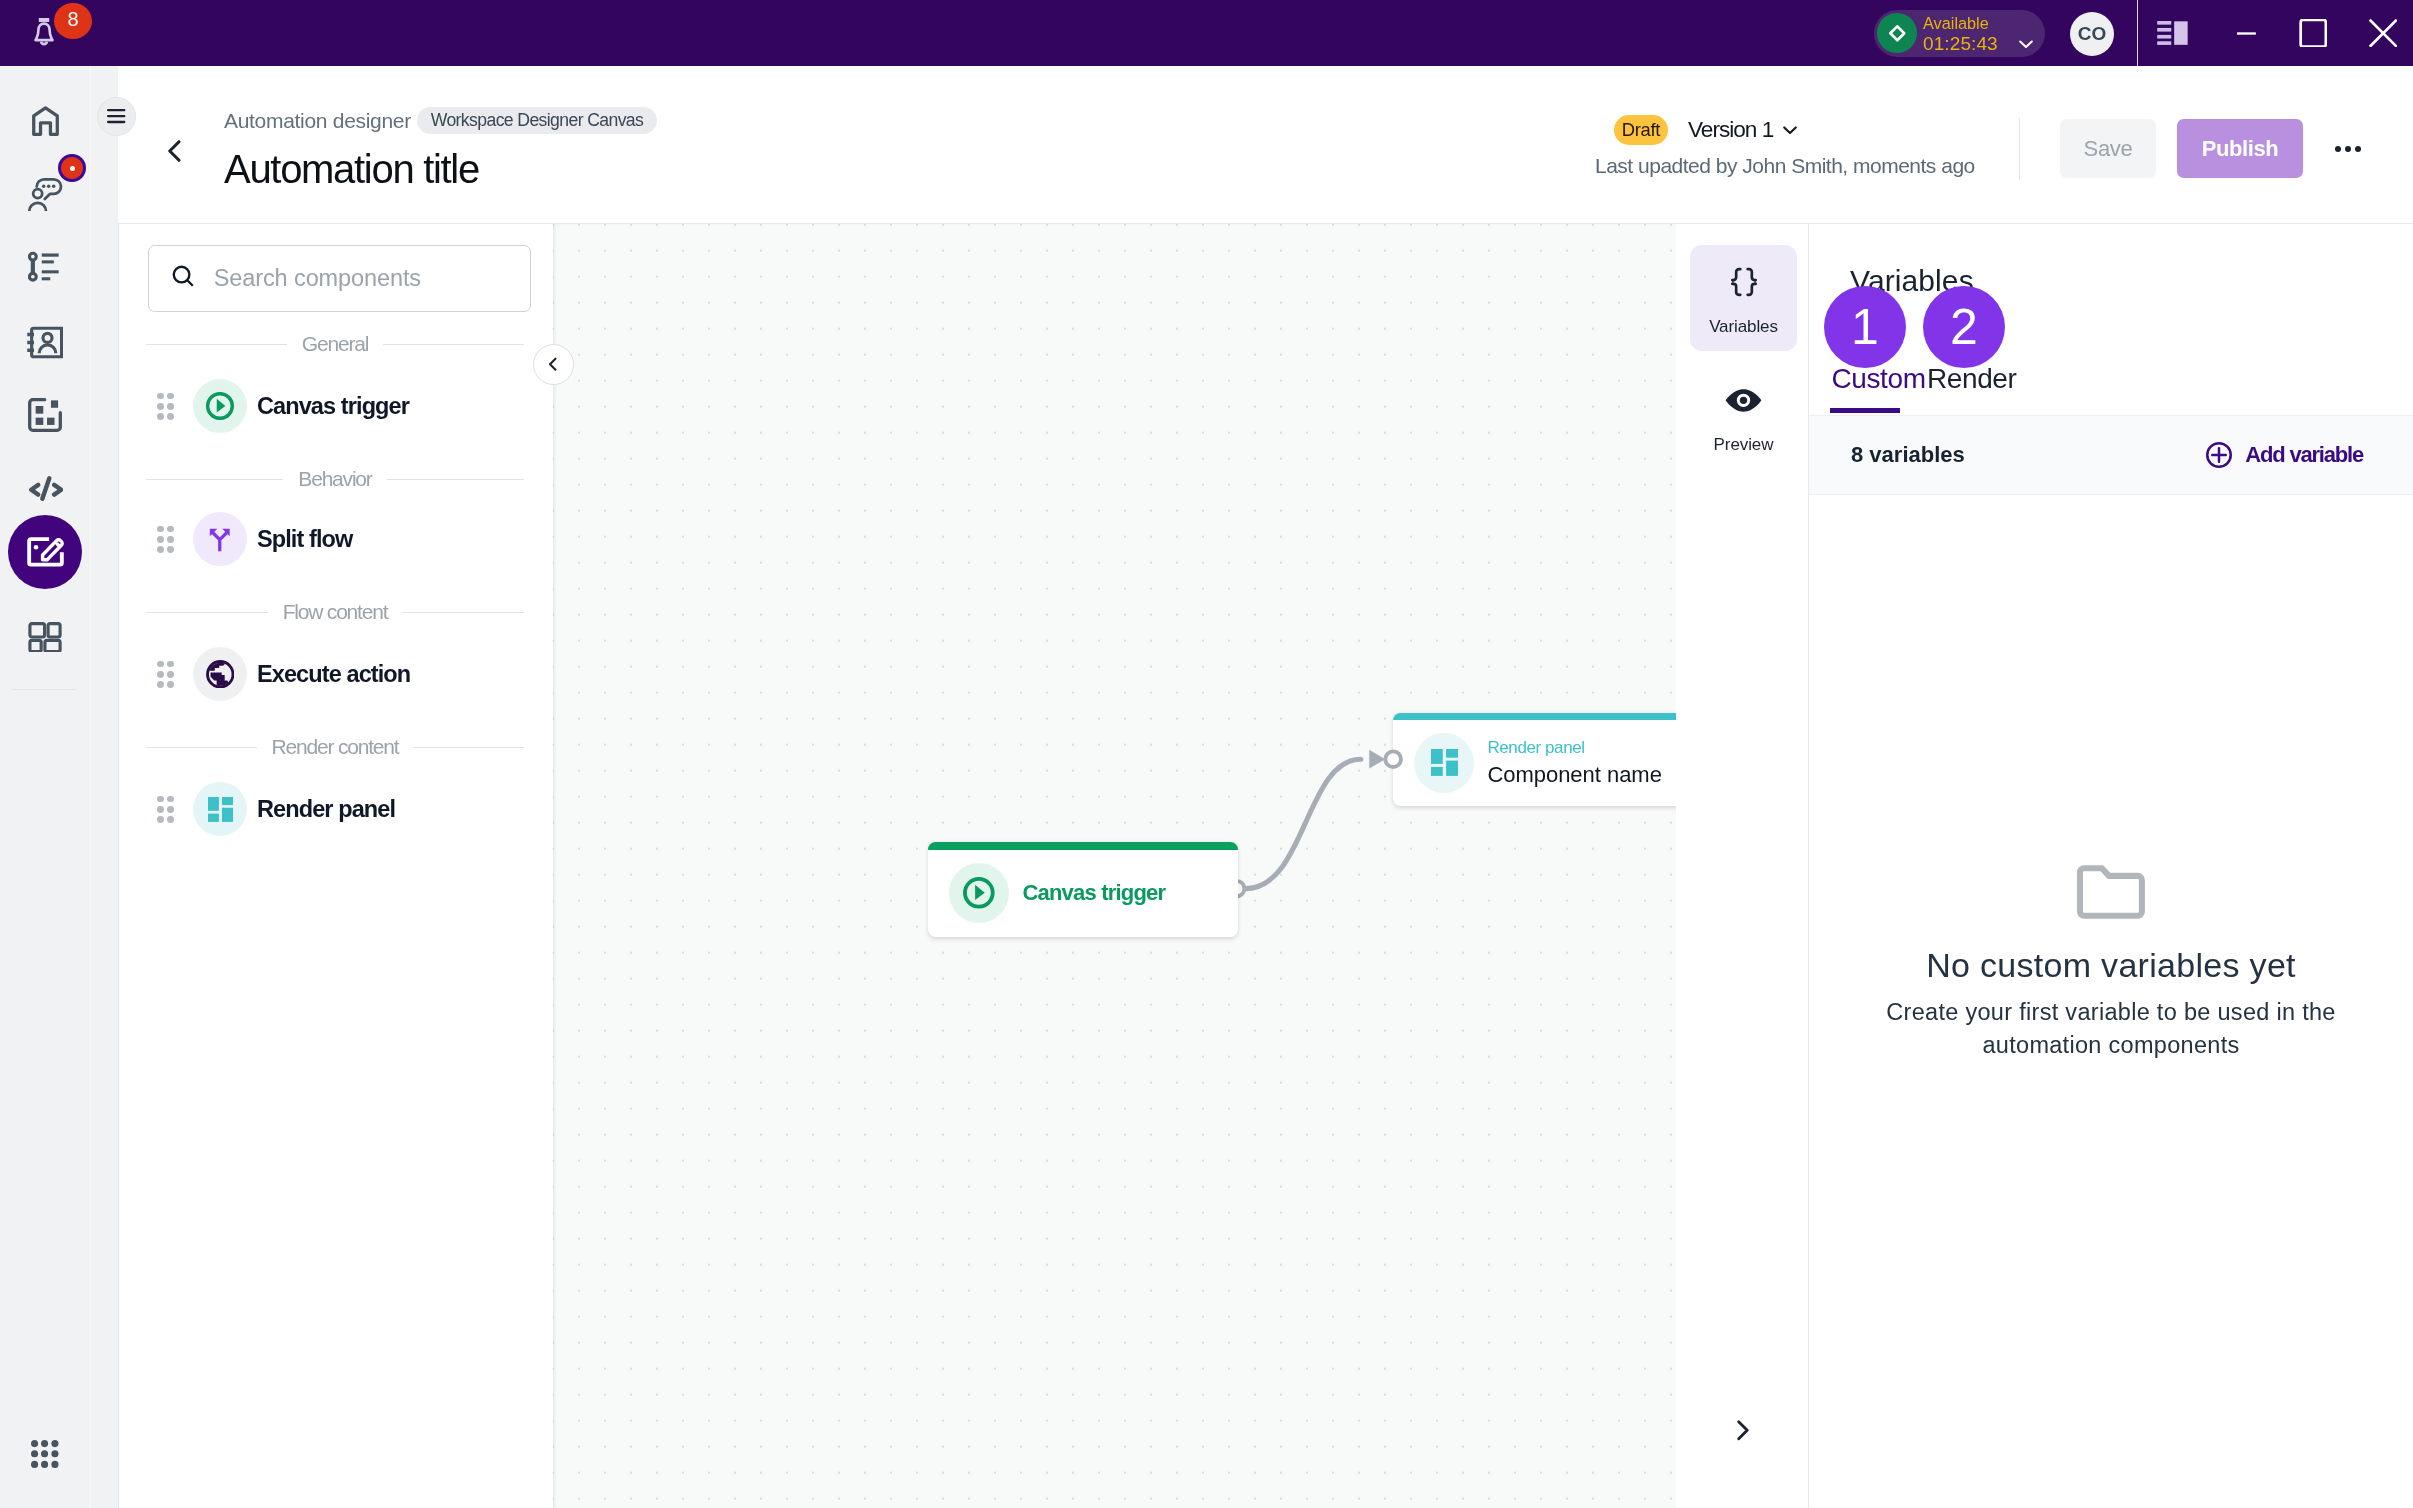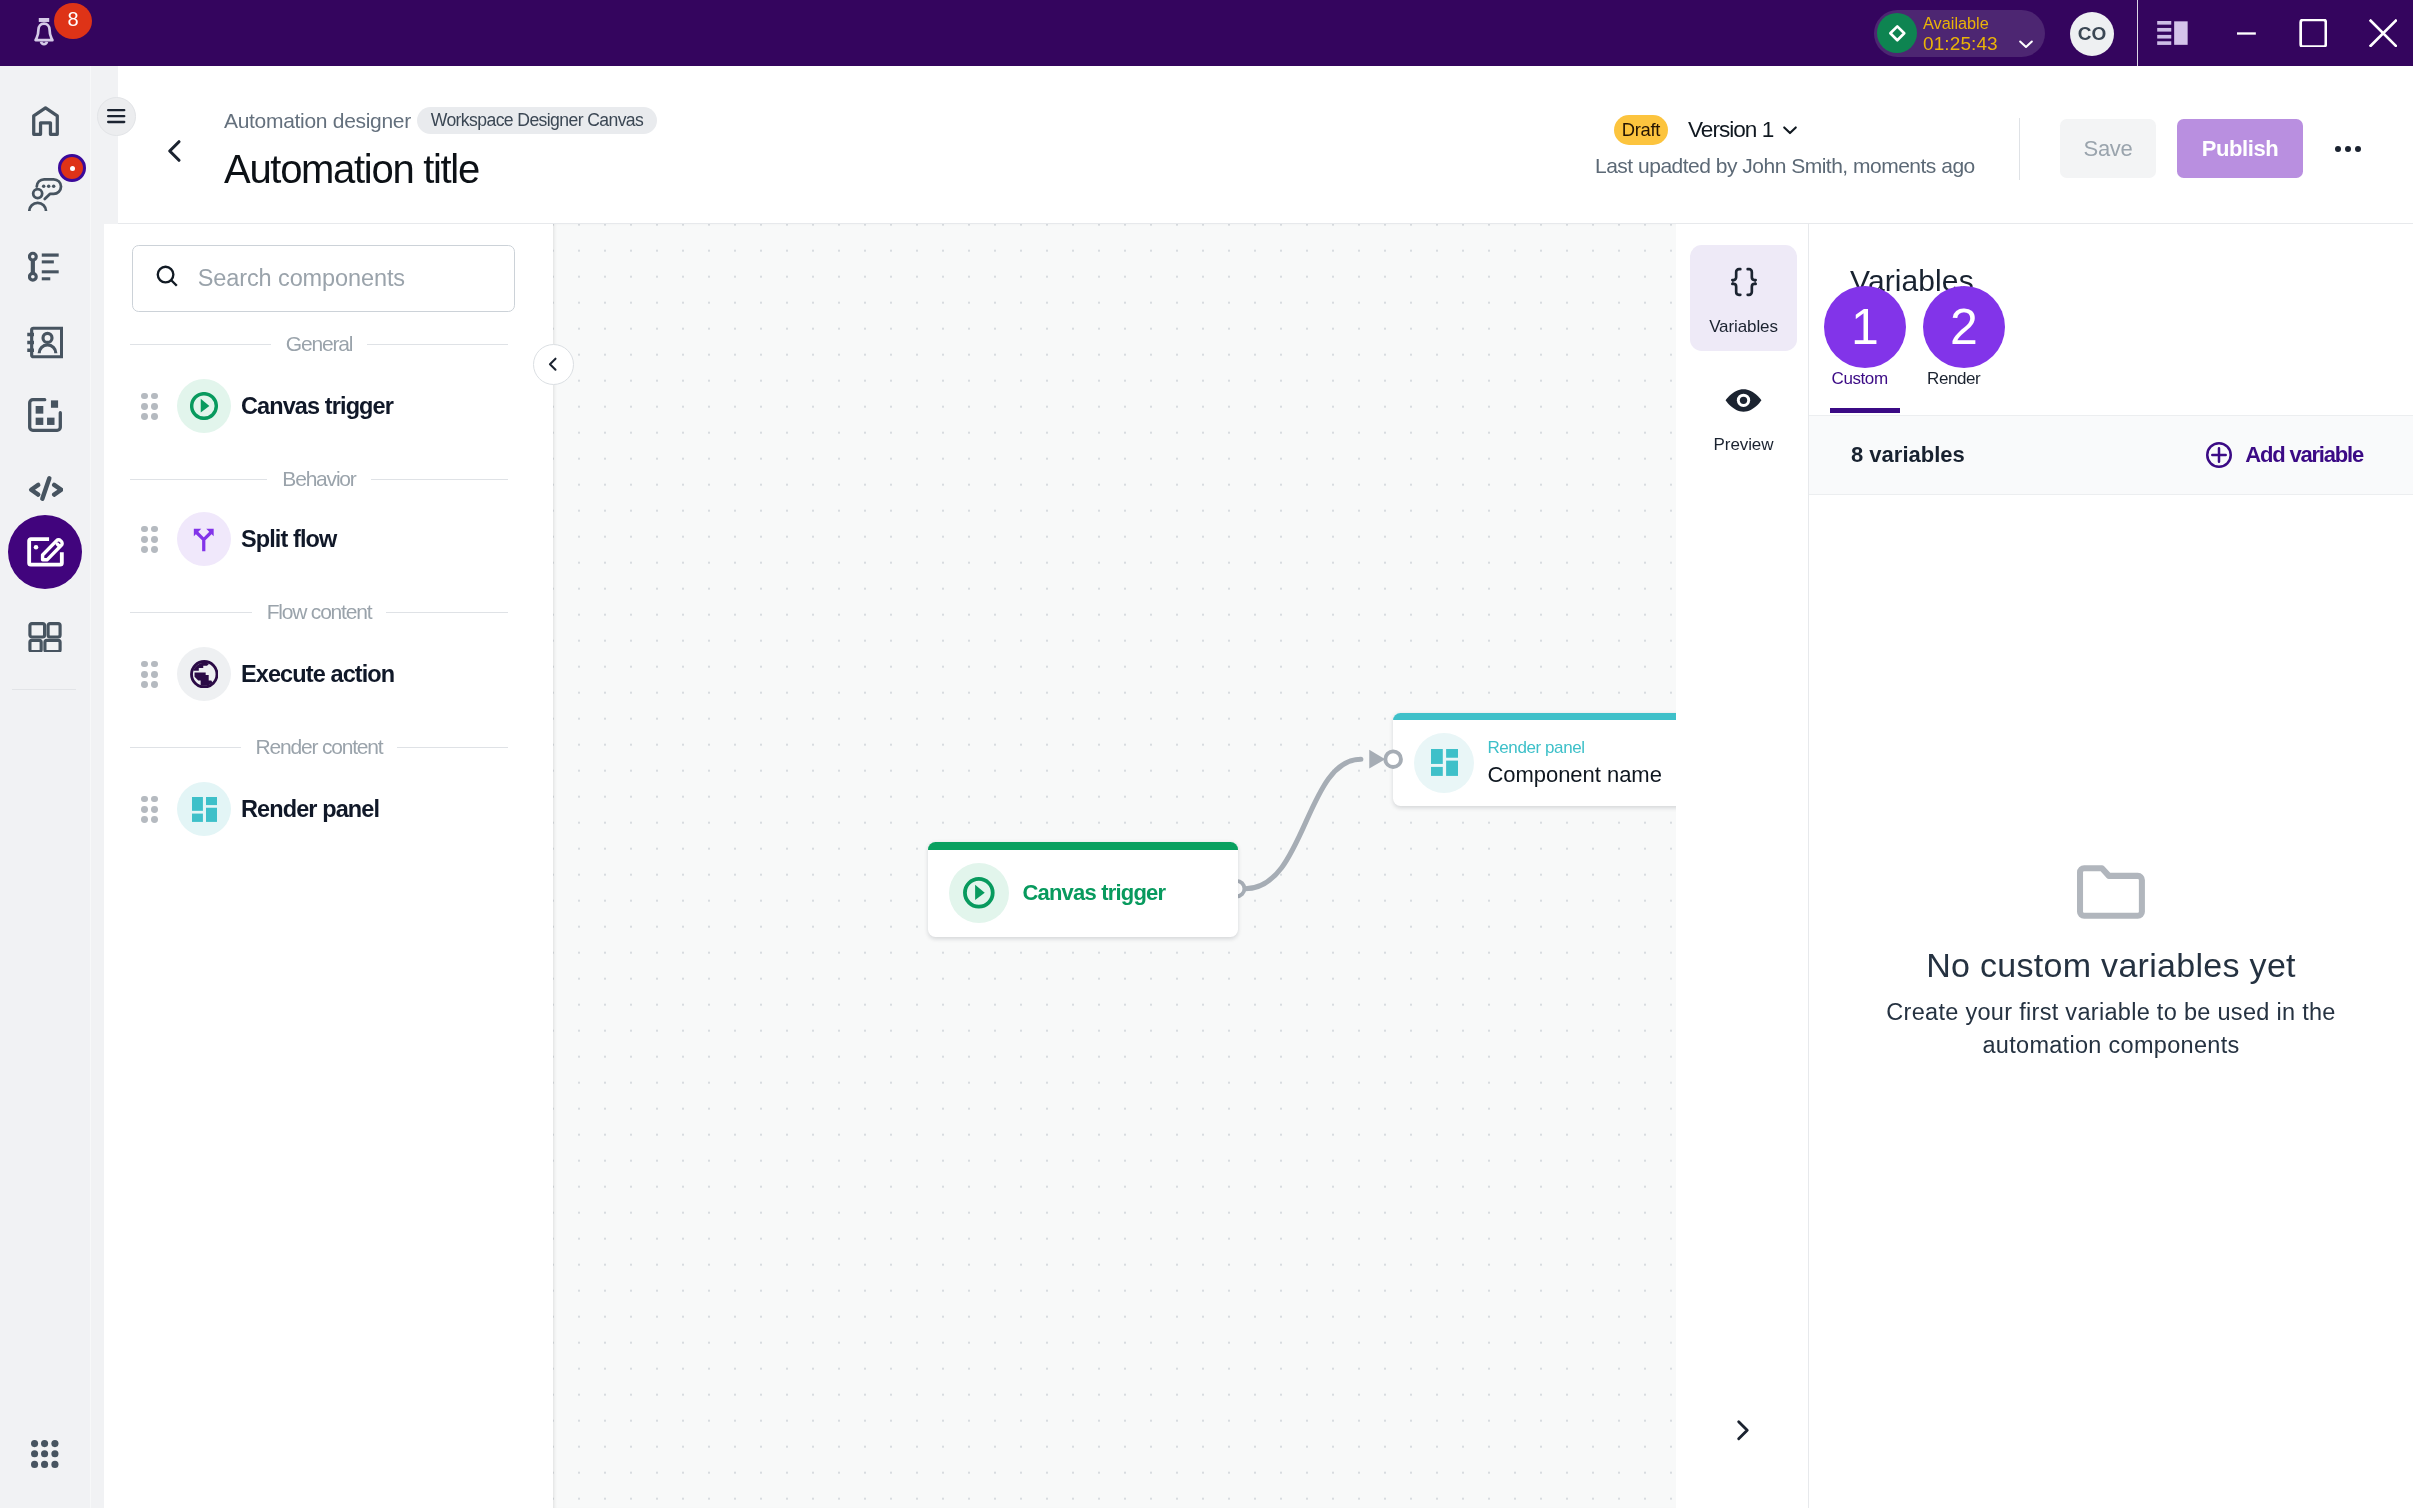--- a/index.html
+++ b/index.html
@@ -92,21 +92,21 @@
   }
   .btn-publish {
     position: absolute; left: 2177px; top: 119px; width: 126px; height: 59px;
     background: #b98fe0; color: #fff; font-size: 22px; font-weight: 700; letter-spacing: -0.4px;
     border: none; border-radius: 6.7px; font-family: inherit; cursor: pointer;
   }
   .kebab { position: absolute; left: 2335px; top: 146px; width: 26px; height: 5.9px; display: flex; justify-content: space-between; }
   .kebab i { width: 5.9px; height: 5.9px; border-radius: 50%; background: #1b2330; display: block; }
 
   
-  .complist { position: absolute; left: 104px; top: 224px; width: 476px; height: 1285px; background: #fff; }
+  .complist { position: absolute; left: 120px; top: 224px; width: 476px; height: 1285px; background: #fff; }
   .search-box {
     position: absolute; left: 28px; top: 21px; width: 383px; height: 67px;
     border: 1.3px solid #ccd2d8; border-radius: 6.7px; display: flex; align-items: center;
   }
   .search-box svg { margin: 0 0 0 22px; }
   .search-box input {
     border: none; outline: none; background: transparent; font-family: inherit;
     font-size: 23.5px; letter-spacing: -0.1px; color: #9aa3ab; margin-left: 14.2px; width: 277px;
   }
   .search-box input::placeholder { color: #9aa3ab; }
@@ -147,21 +147,21 @@
   
   .rrail { position: absolute; left: 1676px; top: 224px; width: 133px; height: 1285px; background: #fff; border-right: 0.8px solid #e7e9ec; }
   .rrail-item { position: absolute; left: 14px; width: 107px; display: flex; flex-direction: column; align-items: center; }
   .rrail-item.sel { background: #eeeaf7; border-radius: 11.7px; }
   .rrail-lbl { font-size: 17px; letter-spacing: -0.1px; color: #1b2330; }
   .rrail-next { position: absolute; left: 0; top: 1173px; width: 133px; height: 67px; display: flex; align-items: center; justify-content: center; }
 
   
   .vpanel { position: absolute; left: 1809px; top: 224px; width: 604px; height: 1285px; background: #fff; }
   .vtitle { position: absolute; left: 41px; top: 39px; font-size: 30px; font-weight: 400; color: #182230; letter-spacing: 0.1px; line-height: 35px; }
-  .vtab { position: absolute; top: 143px; font-size: 17px; letter-spacing: -0.4px; color: #1b2330; line-height: 23.5px; }
+  .vtab { position: absolute; top: 143px; font-size: 28px; letter-spacing: -0.4px; color: #1b2330; line-height: 23.5px; }
   .vtab.on { color: #3b0a85; }
   .vtab-underline { position: absolute; left: 21px; top: 184px; width: 70px; height: 5px; background: #3b0a85; }
   .vbar { position: absolute; left: 0; top: 191px; width: 604px; height: 80px; background: #f9fafb; border-top: 0.8px solid #eceef0; border-bottom: 0.8px solid #eceef0; display: flex; align-items: center; }
   .vcount { font-size: 22px; font-weight: 700; color: #182230; margin-left: 42px; }
   .vadd { margin-left: auto; margin-right: 50px; display: flex; align-items: center; gap: 13.4px; color: #3b0a85; font-size: 22px; font-weight: 700; letter-spacing: -1.2px; }
   .vempty { position: absolute; left: 0; top: 641px; width: 604px; text-align: center; }
   .vempty h3 { font-size: 34px; font-weight: 400; color: #253241; margin-top: 24px; letter-spacing: 0.3px; line-height: 39px; }
   .vempty p { font-size: 23.5px; letter-spacing: 0.3px; color: #253241; line-height: 33px; margin: 11px auto 0; width: 469px; }
 
   

